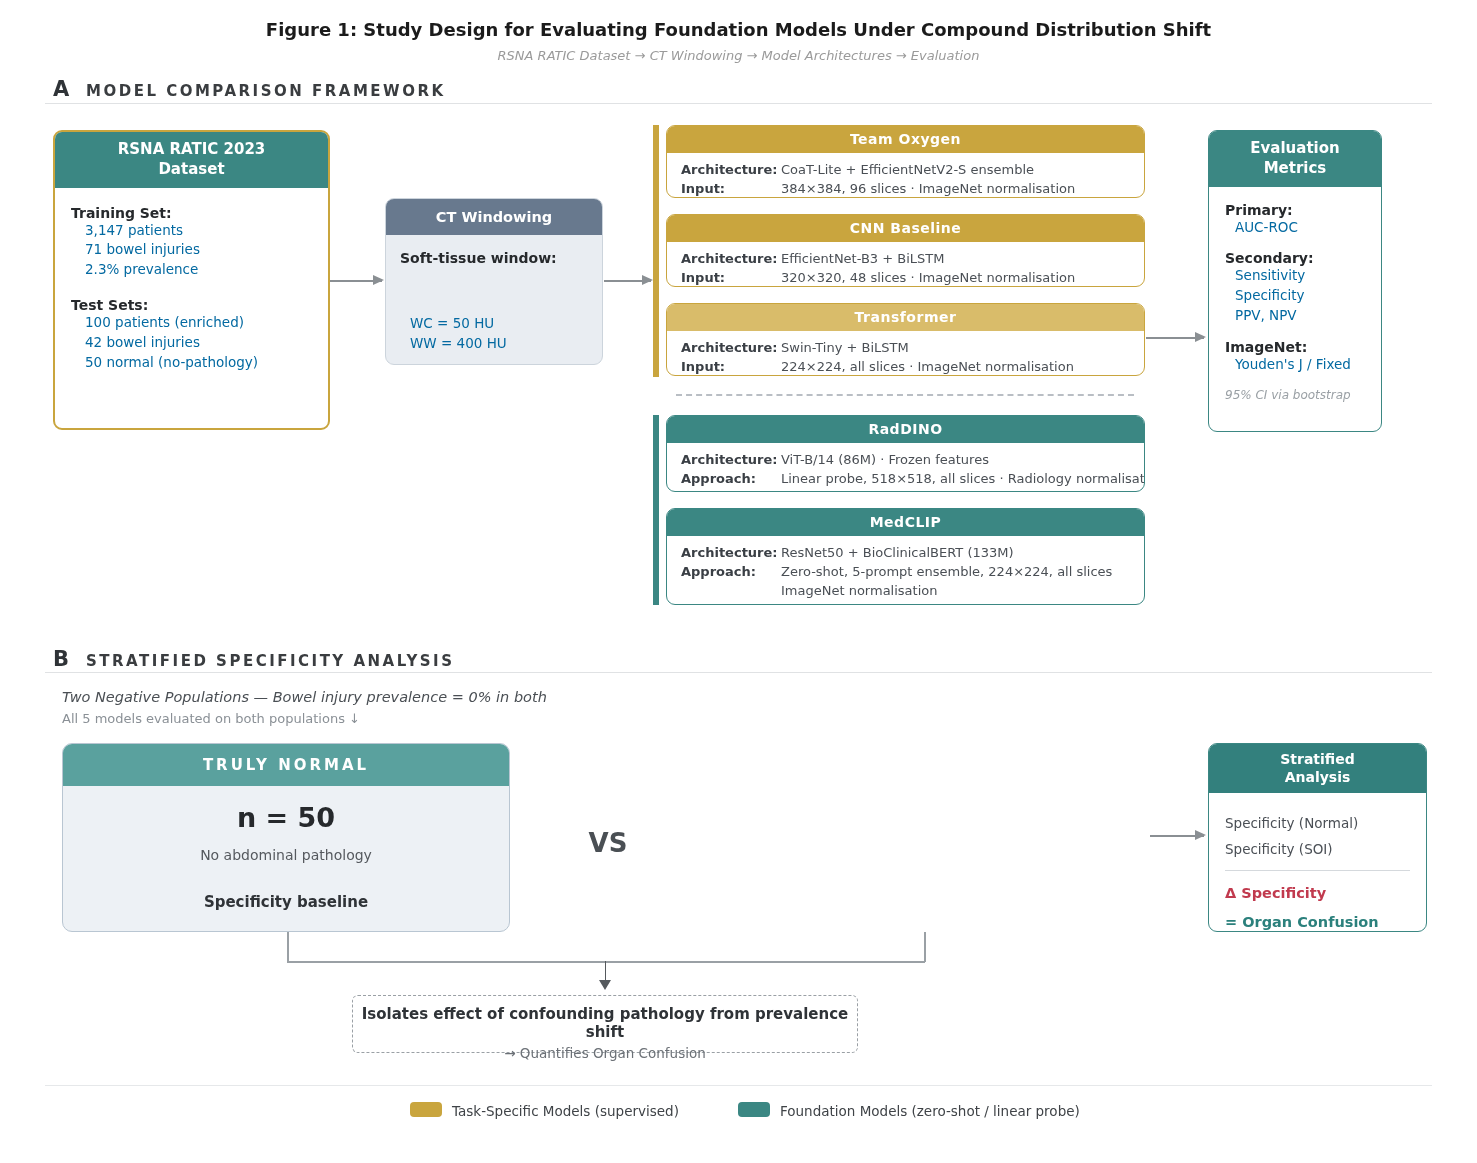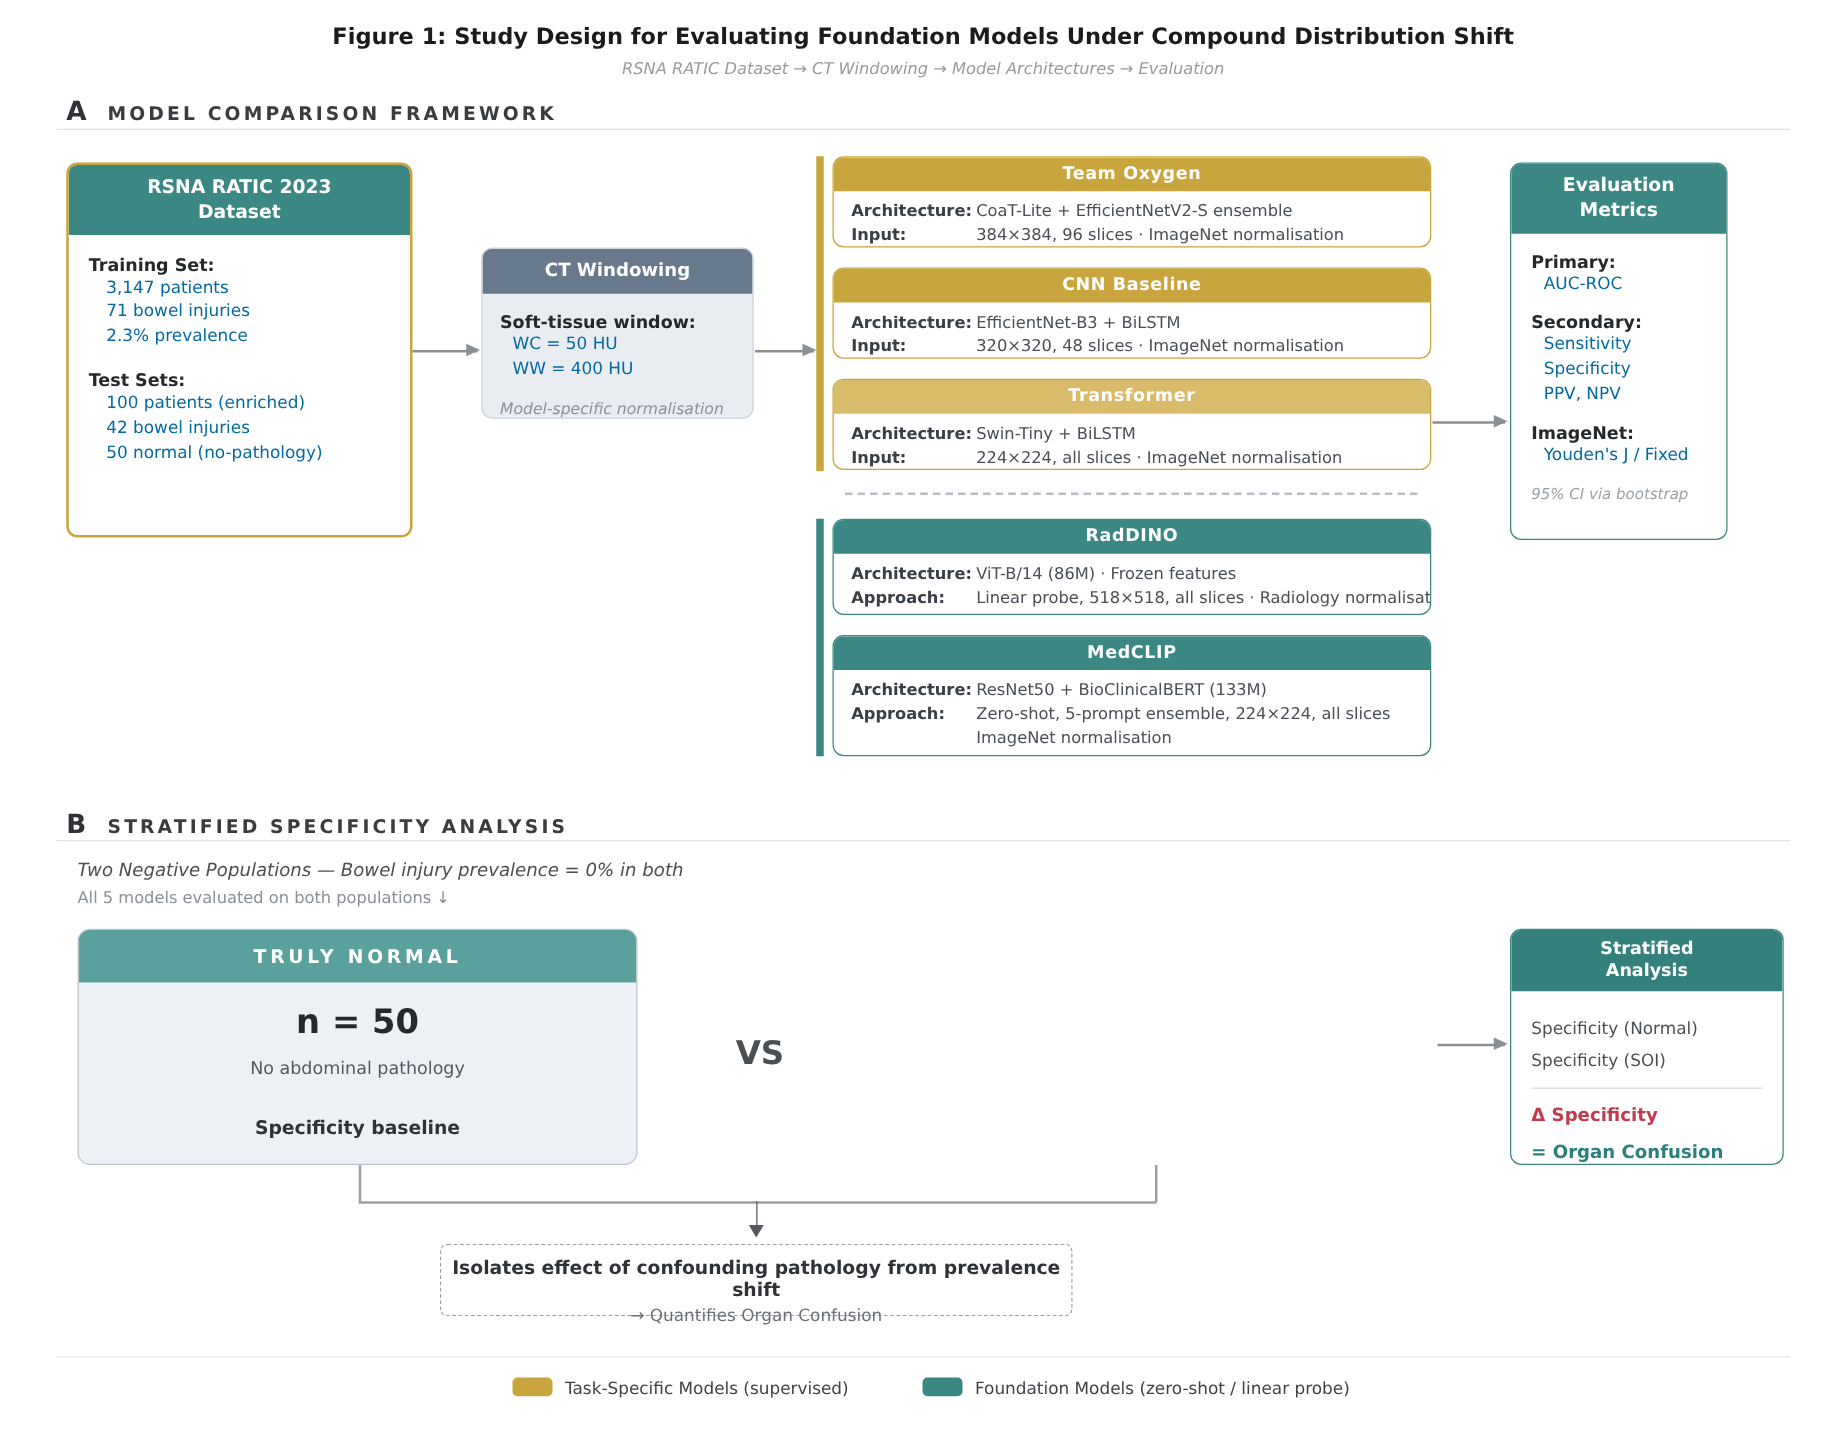--- a/index.html
+++ b/index.html
@@ -20,21 +20,21 @@
   .card { position:absolute; border-radius:9px; overflow:hidden; background:#fff; }
   .card-hdr { color:#fff; font-weight:bold; text-align:center; }
 
   .dataset-card { left:53px; top:130px; width:277px; height:300px; border:2px solid #c9a53e; }
   .dataset-card .card-hdr { background:#3b8783; font-size:15px; line-height:1.35; padding:7px 4px 8px; }
   .dataset-card .card-body { padding:13px 16px; }
   .blk-head { font-size:14px; font-weight:bold; color:#26292c; margin-top:4px; }
   .blk-item { font-size:13.5px; color:#0369a1; padding-left:14px; line-height:1.48; }
   .blk-gap  { height:13px; }
 
-  .ct-card { left:385px; top:198px; width:218px; height:137px; border:1px solid #ccd4dc; background:#e9edf2; }
+  .ct-card { left:385px; top:198px; width:218px; height:167px; border:1px solid #ccd4dc; background:#e9edf2; }
   .ct-card .card-hdr { background:#68798e; font-size:14.5px; padding:10px 4px; }
   .ct-card .card-body { padding:11px 14px; }
   .ct-note { font-size:12.5px; font-style:italic; color:#8a9099; margin-top:12px; line-height:1.45; }
 
   .model-card { left:666px; width:479px; background:#fff; }
   .model-card.gold { border:1px solid #c9a53e; }
   .model-card.teal { border:1px solid #3b8783; }
   .model-card .card-hdr { font-size:14px; letter-spacing:0.5px; padding:5px 0 6px; }
   .hdr-gold  { background:#c9a53e; }
   .hdr-gold2 { background:#d9bc6a; }
@@ -126,21 +126,21 @@
       <div class="blk-item">50 normal (no-pathology)</div>
     </div>
   </div>
 
   <div class="arrow-h" style="left:330px; top:280px; width:52px;"></div>
 
   <div class="card ct-card">
     <div class="card-hdr">CT Windowing</div>
     <div class="card-body">
       <div class="blk-head">Soft-tissue window:</div>
-      <div class="blk-item" style="padding-left:10px;">WC = 50 HU</div>
+      <div class="blk-item" style="padding-left:10px;margin-top:48px;">WC = 50 HU</div>
       <div class="blk-item" style="padding-left:10px;">WW = 400 HU</div>
       <div class="ct-note">
         <div>Model-specific normalisation</div>
         <div>and resolution in each probe</div>
       </div>
     </div>
   </div>
 
   <div class="arrow-h" style="left:604px; top:280px; width:47px;"></div>
 

